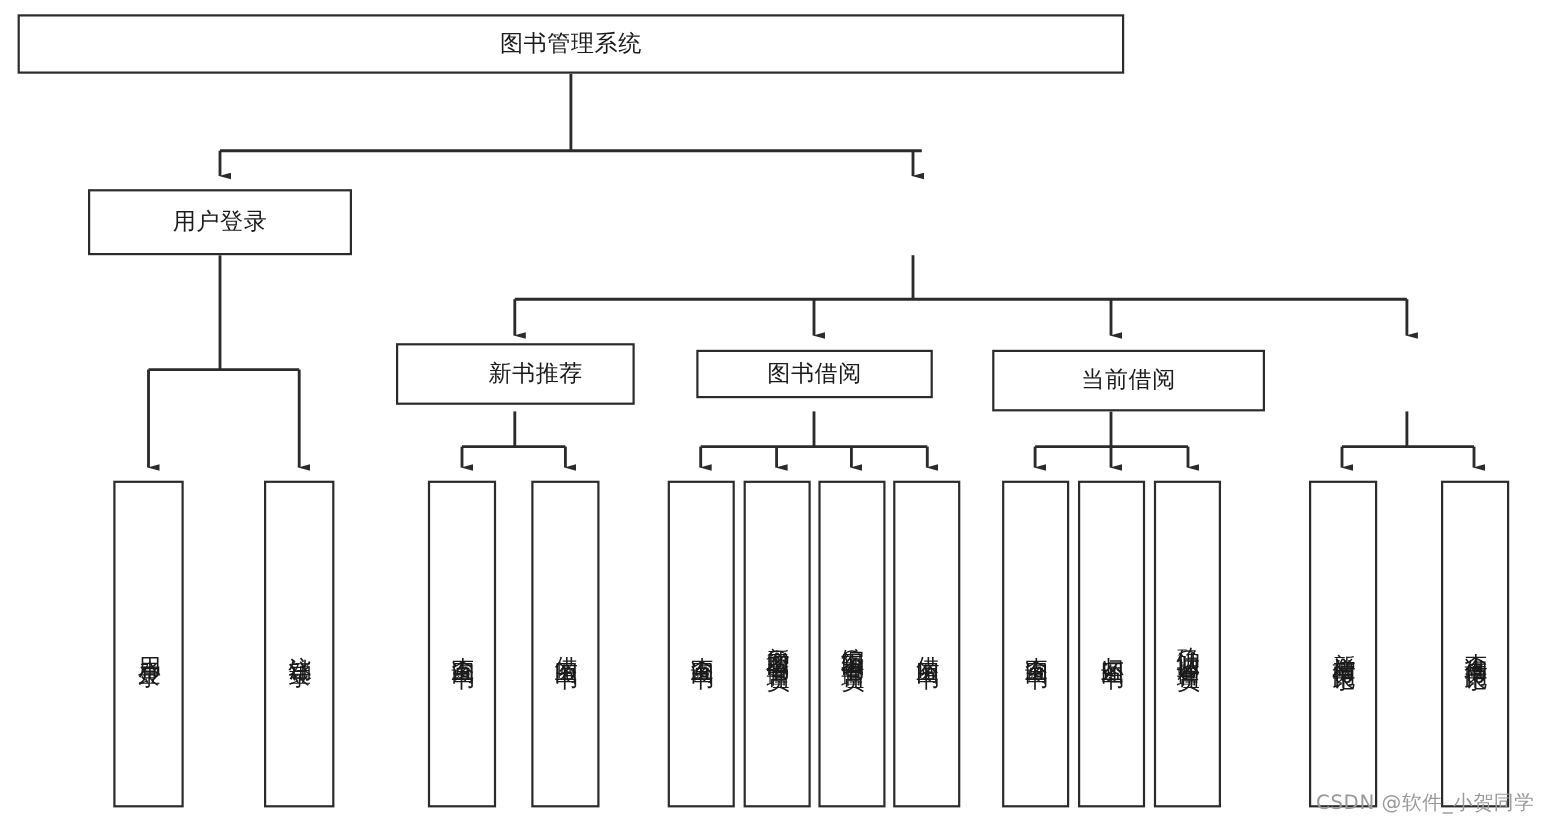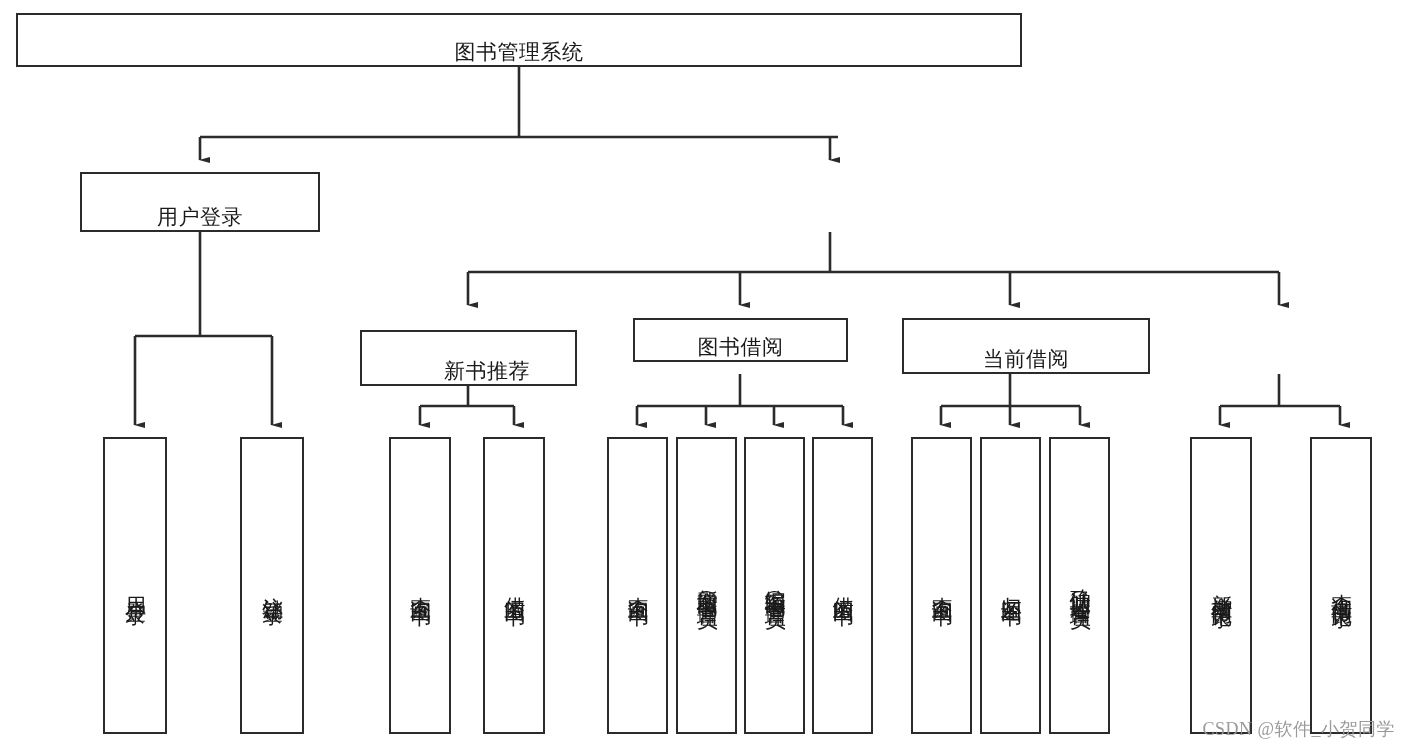--- a/index.html
+++ b/index.html
@@ -25,21 +25,21 @@
     width: 1405px;
     height: 747px;
     pointer-events: none;
   }
   .node {
     position: absolute;
     box-sizing: border-box;
     border: 2px solid #2b2b2b;
     background: #ffffff;
     display: flex;
-    align-items: flex-end;
+    align-items: center;
     justify-content: center;
     color: #1a1a1a;
   }
   .node.horiz {
     font-size: 21px;
     letter-spacing: 0.5px;
     line-height: 1.2;
   }
   .node.vert {
     font-size: 21px;
@@ -56,21 +56,20 @@
     display: block;
   }
   .watermark {
     position: absolute;
     right: 10px;
     bottom: 6px;
     font-size: 18px;
     color: #9a9a9a;
     letter-spacing: 0.5px;
     white-space: nowrap;
-    font-family: Liberation Serif, serif;
   }
 </style>
 </head>
 <body>
 
 <div id="canvas">
 
   <svg class="connectors" viewBox="0 0 1405 747" xmlns="http://www.w3.org/2000/svg">
     <defs>
       <marker id="arrow" markerWidth="10" markerHeight="12" refX="3" refY="10" orient="auto" markerUnits="userSpaceOnUse">
@@ -122,21 +121,21 @@
   </svg>
 
   <div class="node horiz" style="left:16px; top:13px; width:1006px; height:54px;">
     <span>图书管理系统</span>
   </div>
 
   <div class="node horiz" style="left:80px; top:172px; width:240px; height:60px;">
     <span>用户登录</span>
   </div>
 
-  <div class="node horiz" style="left:360px; top:330px; width:217px; height:56px;padding-left:37px;">
+  <div class="node horiz" style="left:360px; top:312px; width:217px; height:56px;padding-left:37px;">
     <span>新书推荐</span>
   </div>
   <div class="node horiz" style="left:633px; top:318px; width:215px; height:44px;">
     <span>图书借阅</span>
   </div>
   <div class="node horiz" style="left:902px; top:318px; width:248px; height:56px;">
     <span>当前借阅</span>
   </div>
 
   <div class="node vert" style="left:103px; top:437px; width:64px; height:297px;">

